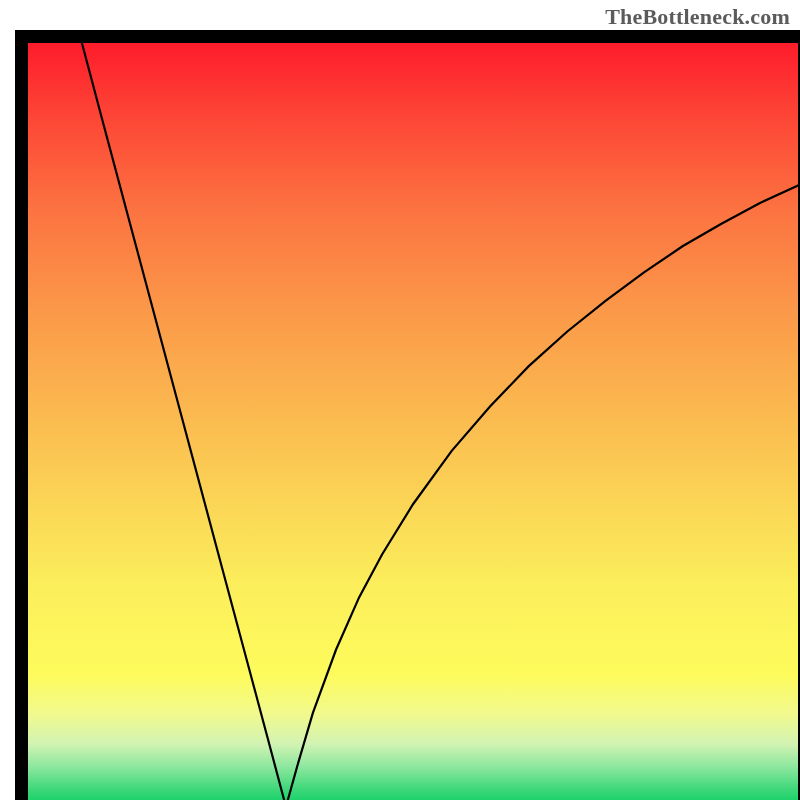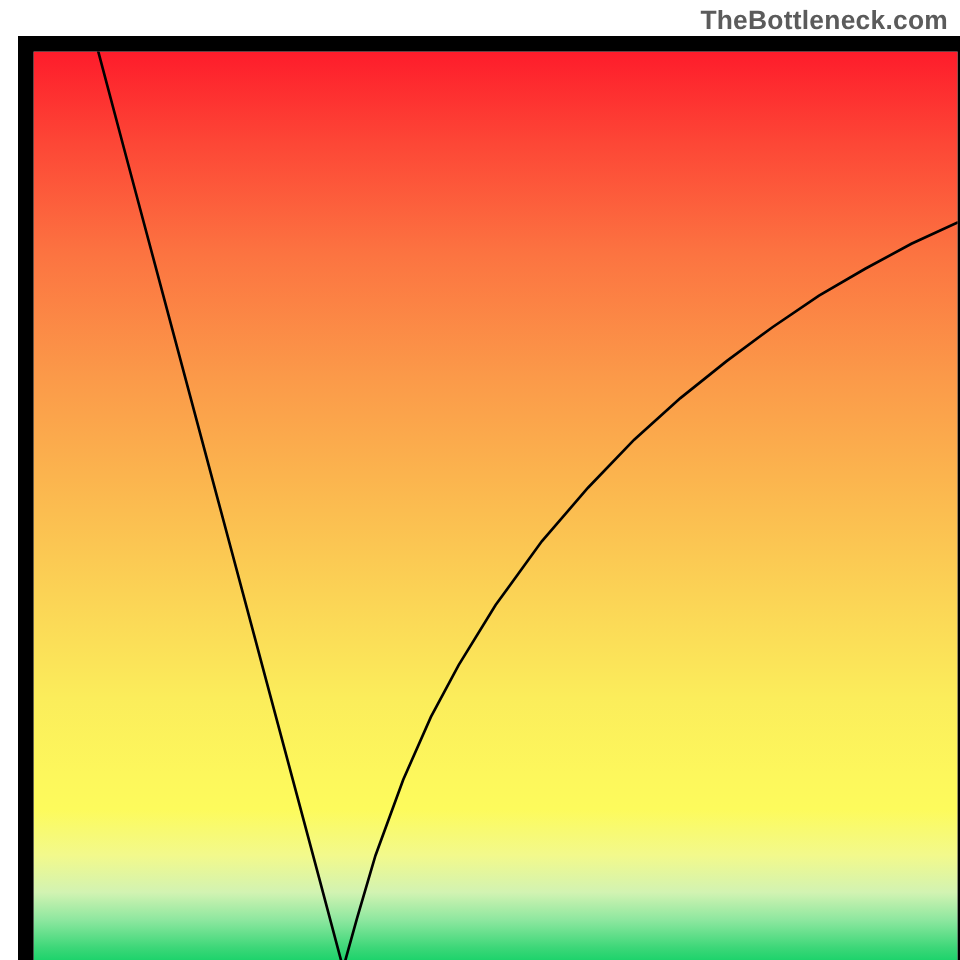--- a/index.html
+++ b/index.html
@@ -8,20 +8,21 @@
     background: #ffffff;
     width: 800px;
     height: 800px;
     overflow: hidden;
     font-family: Arial, Helvetica, sans-serif;
   }
   .wrap {
     width: 800px;
     height: 800px;
     position: relative;
+    font-family: Liberation Serif, serif;
   }
   .attribution {
     position: absolute;
     top: 4px;
     right: 10px;
     font-size: 22px;
     font-weight: 600;
     color: #5b5b5b;
     letter-spacing: 0.2px;
   }

